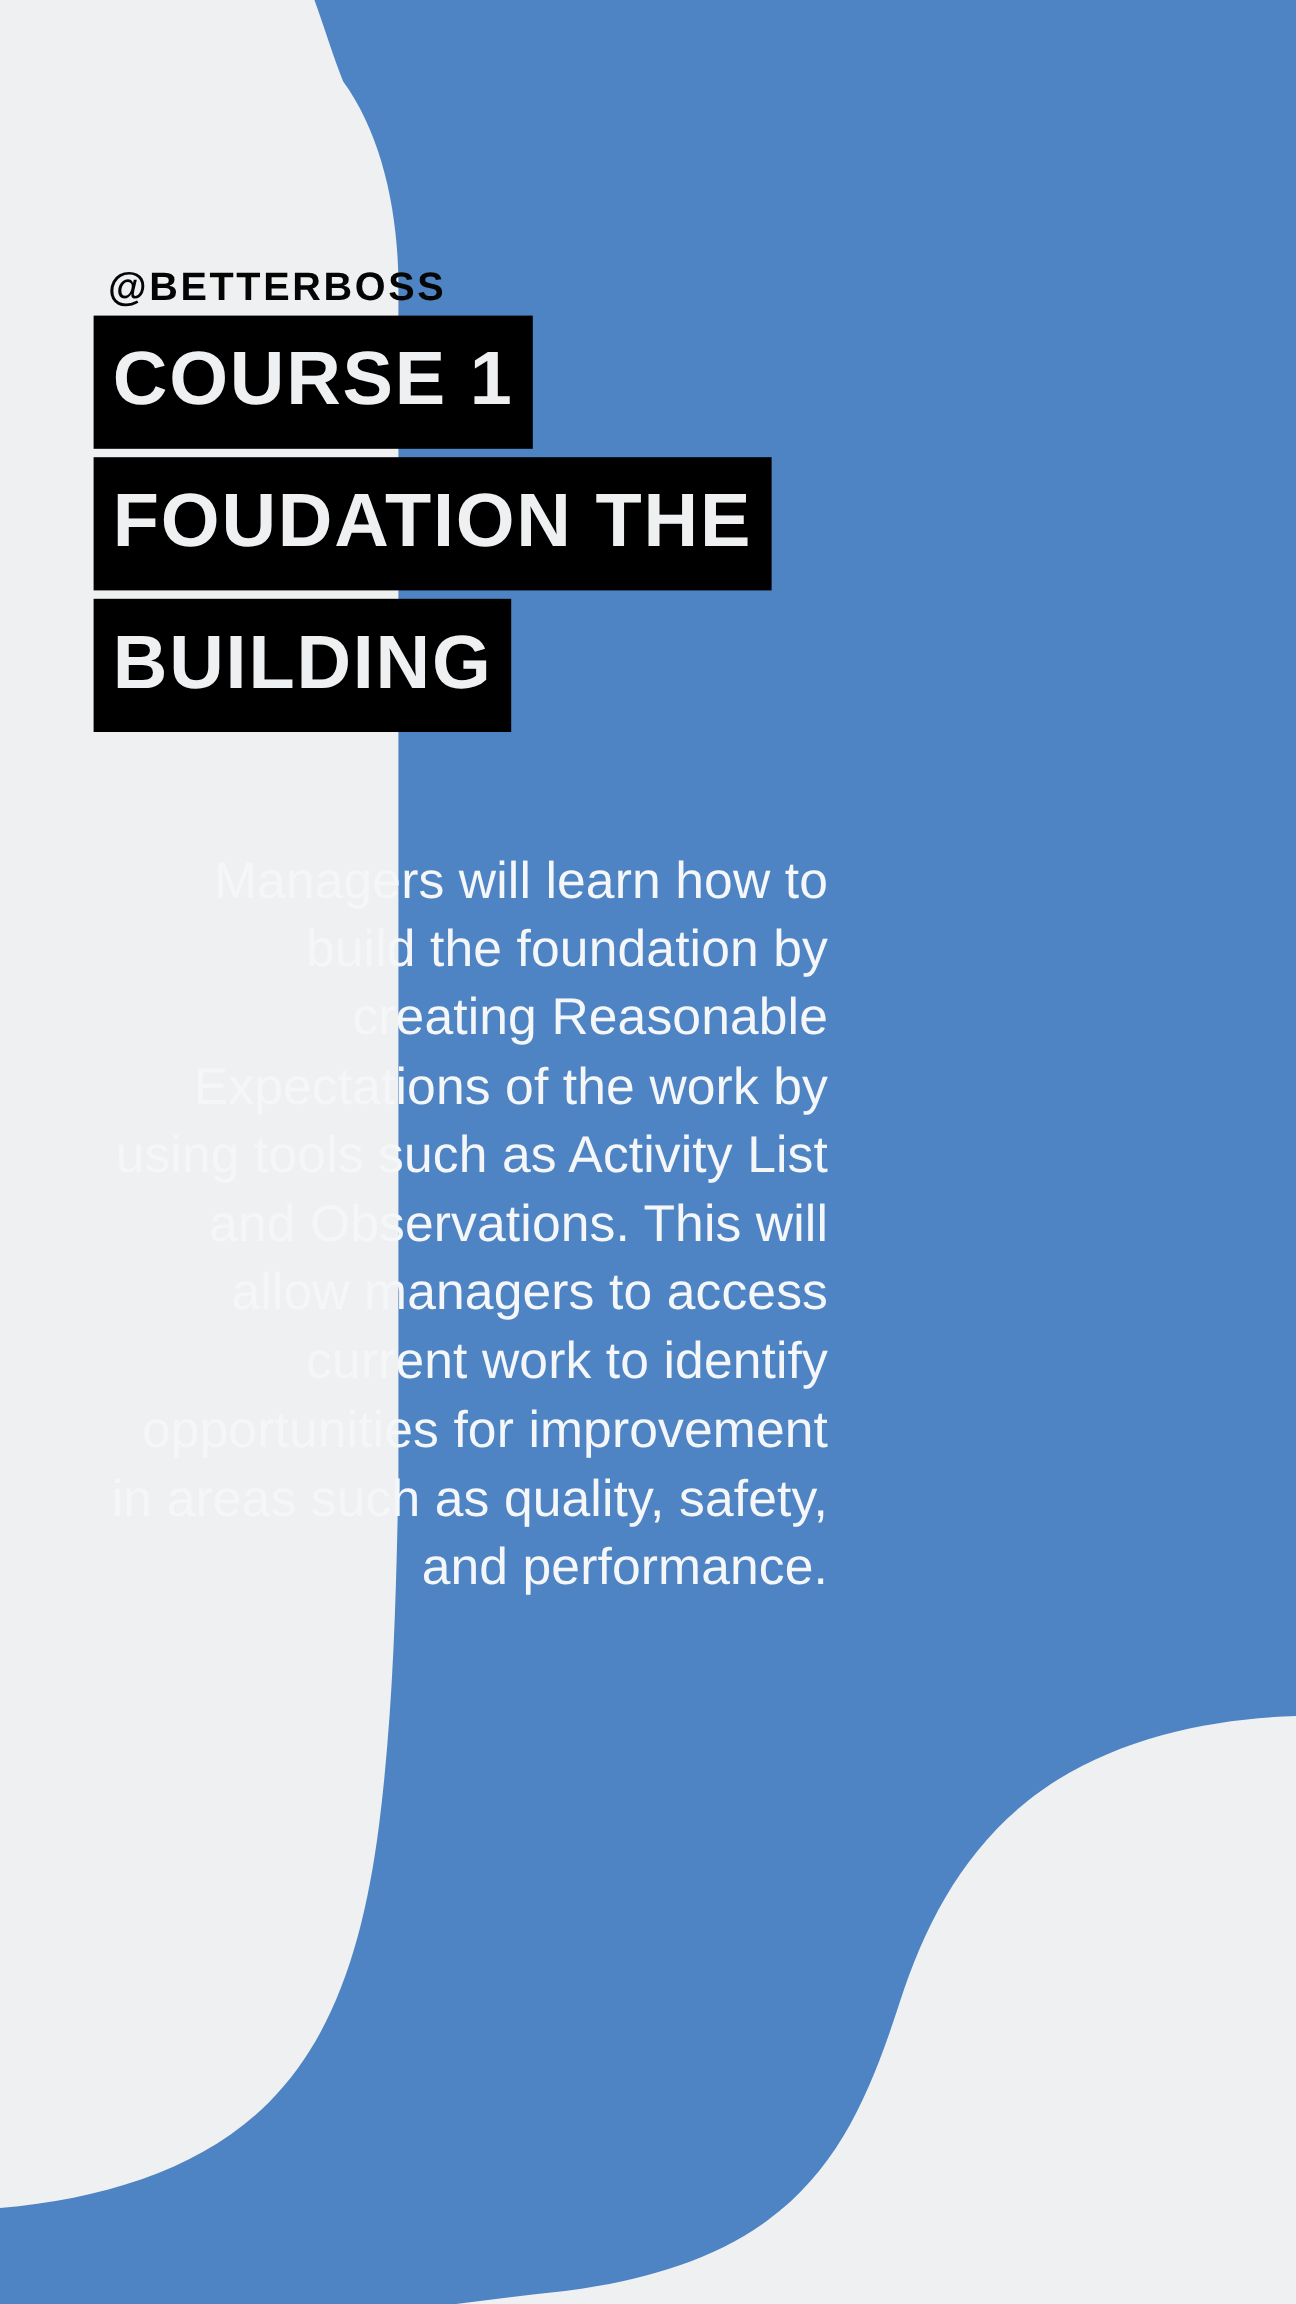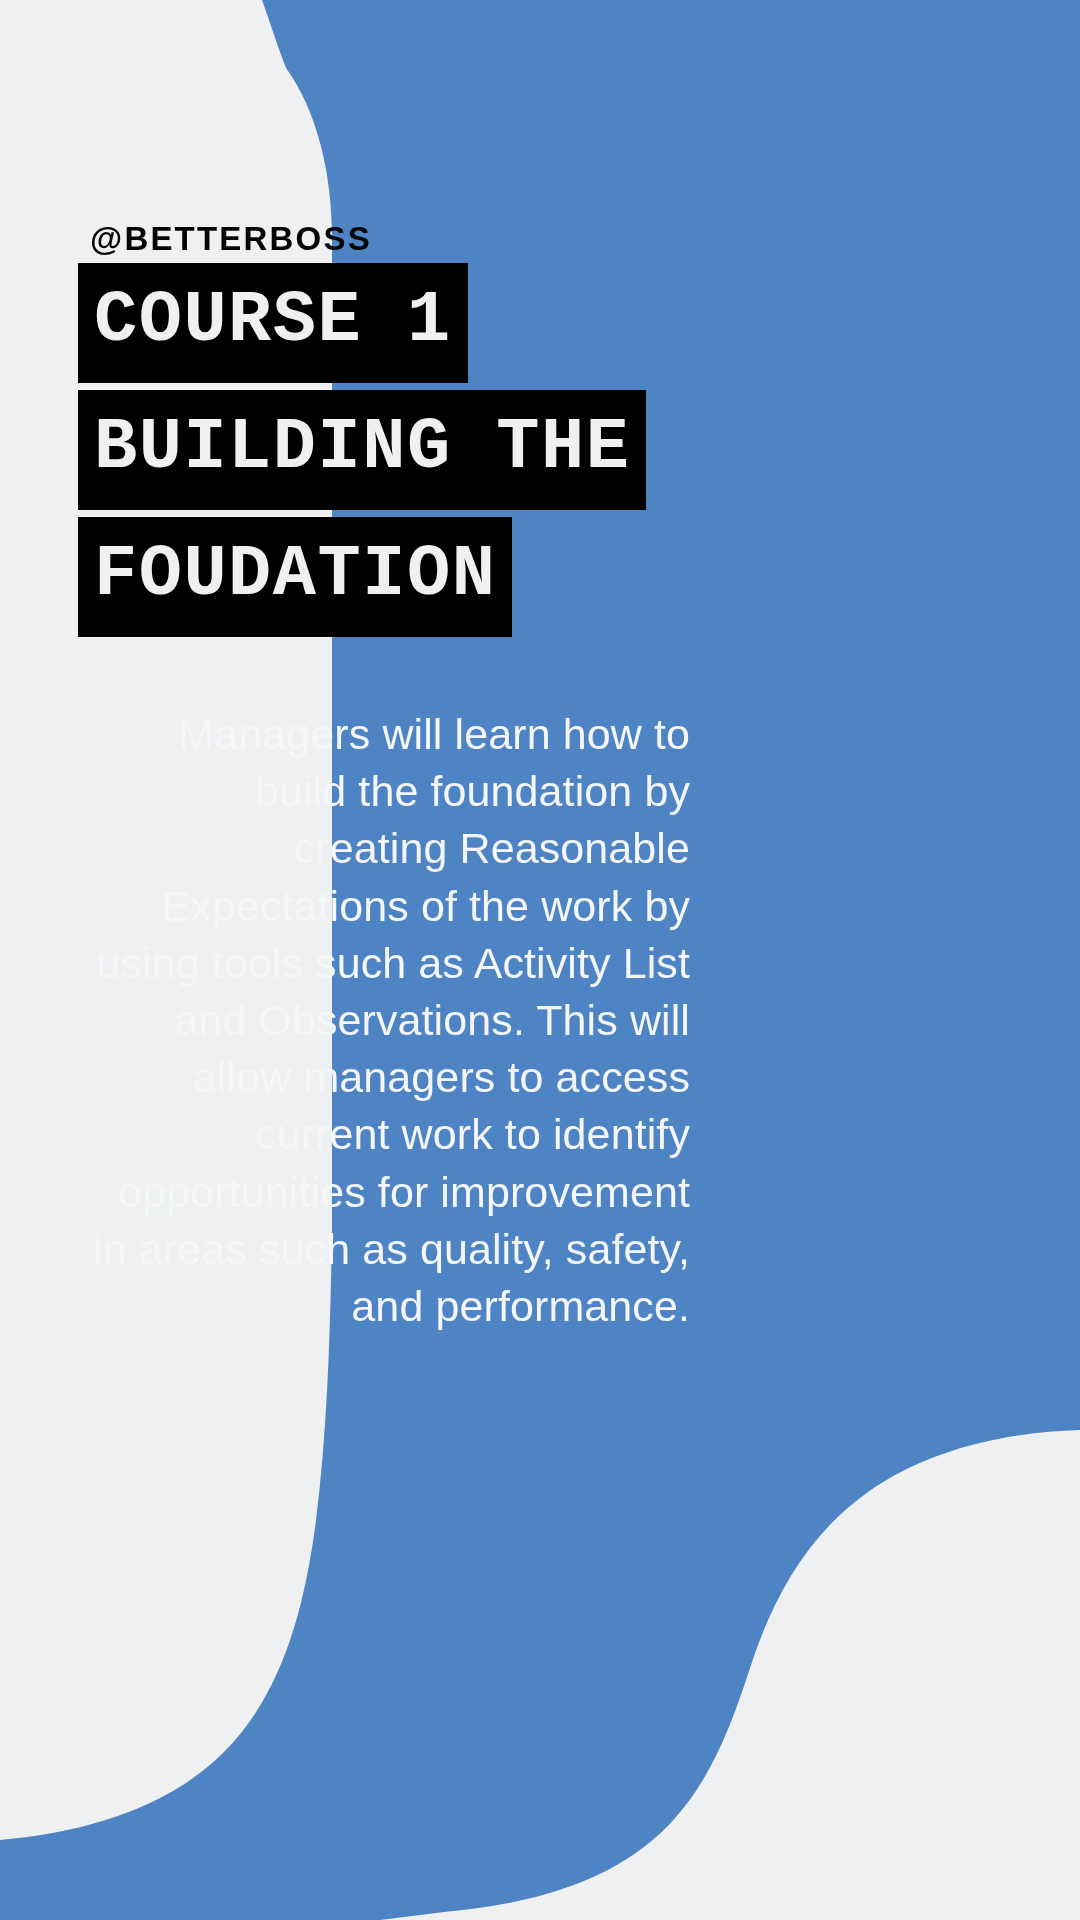--- a/index.html
+++ b/index.html
@@ -43,28 +43,27 @@
   #headline {
     position:absolute;
     left:78px; top:263px;
     display:flex;
     flex-direction:column;
     align-items:flex-start;
   }
   .hl-line {
     background:#000000;
     color:#EFF0F1;
-    font-size:72px;
+    font-size:63px;
     font-weight:bold;
     line-height:1;
     letter-spacing:1.5px;
     white-space:nowrap;
     padding:22px 16px 26px 16px;
     display:block;
-    font-family:Liberation Mono, monospace;
   }
   .hl-line + .hl-line { margin-top:7px; }
 
   
   #body-copy {
     position:absolute;
     left:90px; top:706px;
     width:600px;
     font-size:43px;
     font-weight:normal;
@@ -99,22 +98,22 @@
              C 332,176 318,112 286,68
              C 278,48 270,22 262,0 Z"></path>
   </svg>
 
   <div id="content">
 
     <div id="handle">@BETTERBOSS</div>
 
     <div id="headline">
       <span class="hl-line">COURSE 1</span>
-      <span class="hl-line">BUILDING THE</span>
-      <span class="hl-line">FOUDATION</span>
+      <span class="hl-line">FOUDATION THE</span>
+      <span class="hl-line">BUILDING</span>
     </div>
 
     <div id="body-copy">
       <p>Managers will learn how to build the foundation by creating Reasonable Expectations of the work by using tools such as Activity List and Observations. This will allow managers to access current work to identify opportunities for improvement in areas such as quality, safety, and performance.</p>
     </div>
 
   </div>
 </div>
 
 </body></html>

